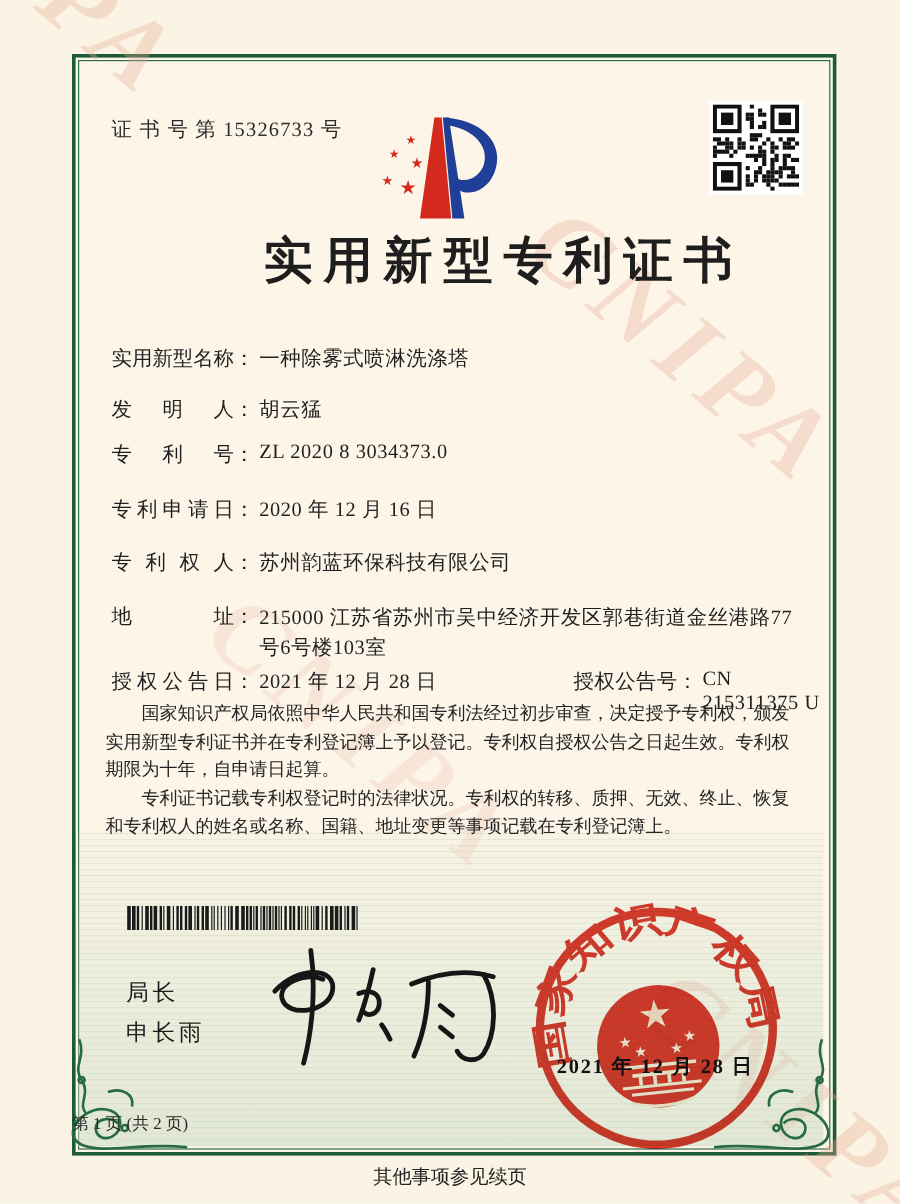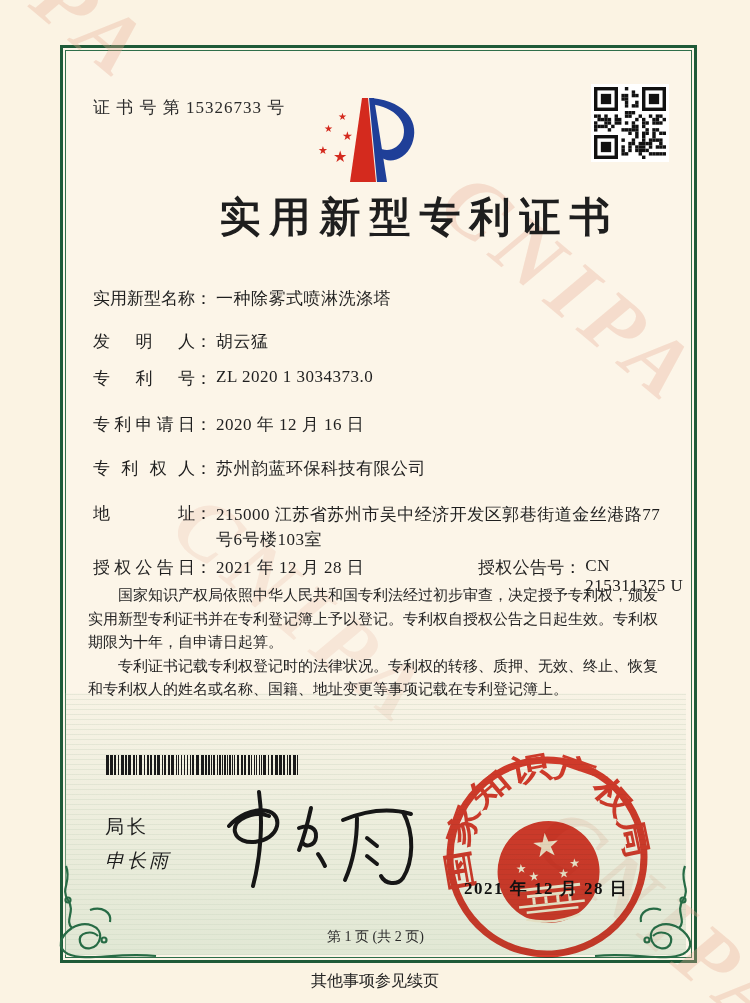--- a/index.html
+++ b/index.html
@@ -33,25 +33,25 @@
   .row{position:absolute;left:93px;display:flex;font-size:17px;z-index:3;}
   .flabel{display:inline-block;width:102px;text-align:justify;text-align-last:justify;color:#1f1f1f;}
   .colon{display:inline-block;width:16px;color:#1f1f1f;}
   .fvalue{display:inline-block;margin-left:5px;color:#1f1f1f;letter-spacing:0.5px;}
   .fvalue.addr{width:452px;line-height:25px;}
   .row2{position:absolute;left:385px;top:0;display:flex;}
   .paras{position:absolute;left:88px;top:584px;width:578px;font-size:15px;line-height:23.5px;color:#242424;z-index:3;}
   .paras p{margin:0;text-indent:2em;}
   .barcode{position:absolute;left:105px;top:755px;width:196px;height:20px;z-index:3;}
   .sig-title{position:absolute;left:105px;top:814px;font-size:19px;letter-spacing:3px;color:#1c1c1c;z-index:4;font-family:"Liberation Sans","DejaVu Sans",sans-serif;}
-  .sig-name{position:absolute;left:105px;top:848px;font-size:19px;letter-spacing:3px;color:#1c1c1c;z-index:4;font-family:"Liberation Sans","DejaVu Sans",sans-serif;font-style:italic;}
+  .sig-name{position:absolute;left:105px;top:848px;font-size:19px;letter-spacing:3px;color:#1c1c1c;z-index:4;font-family:"Liberation Sans","DejaVu Sans",sans-serif;}
   .signature{position:absolute;left:215px;top:786px;z-index:4;}
   .seal{position:absolute;left:440px;top:750px;width:214px;height:214px;z-index:4;mix-blend-mode:multiply;opacity:0.95;transform:rotate(-6deg);}
   .seal-date{position:absolute;left:464px;top:877px;font-size:17px;letter-spacing:1.5px;color:#111;z-index:5;font-weight:600;}
-  .page-info{position:absolute;left:60px;top:928px;width:631px;text-align:center;font-size:14px;color:#2a2a2a;z-index:5;}
+  .page-info{position:absolute;left:60px;top:928px;width:631px;text-align:left;font-size:14px;color:#2a2a2a;z-index:5;}
   .continuation{position:absolute;left:0;top:971px;width:750px;text-align:center;font-size:16px;color:#232323;z-index:3;}
   .flourish{position:absolute;z-index:4;}
   .qr-wrap{position:absolute;left:591px;top:84px;width:78px;height:78px;background:#fff;z-index:3;}
   .qr-wrap svg{position:absolute;left:3px;top:3px;}
   .logo{position:absolute;left:318px;top:94px;z-index:3;}
 </style>
 </head>
 <body>
 
 <div class="frame">
@@ -218,21 +218,21 @@
   <span class="fvalue">一种除雾式喷淋洗涤塔</span>
 </div>
 <div class="row" style="top:330px;">
   <span class="flabel">发明人</span>
     <span class="colon">：</span>
   <span class="fvalue">胡云猛</span>
 </div>
 <div class="row" style="top:367px;">
   <span class="flabel">专利号</span>
     <span class="colon">：</span>
-  <span class="fvalue">ZL 2020 1 3034373.0</span>
+  <span class="fvalue">ZL 2020 8 3034373.0</span>
 </div>
 <div class="row" style="top:413px;justify-content:space-between;">
   <span class="flabel">专利申请日</span>
     <span class="colon">：</span>
   <span class="fvalue">2020 年 12 月 16 日</span>
 </div>
 <div class="row" style="top:457px;">
   <span class="flabel">专利权人</span>
     <span class="colon">：</span>
   <span class="fvalue">苏州韵蓝环保科技有限公司</span>

